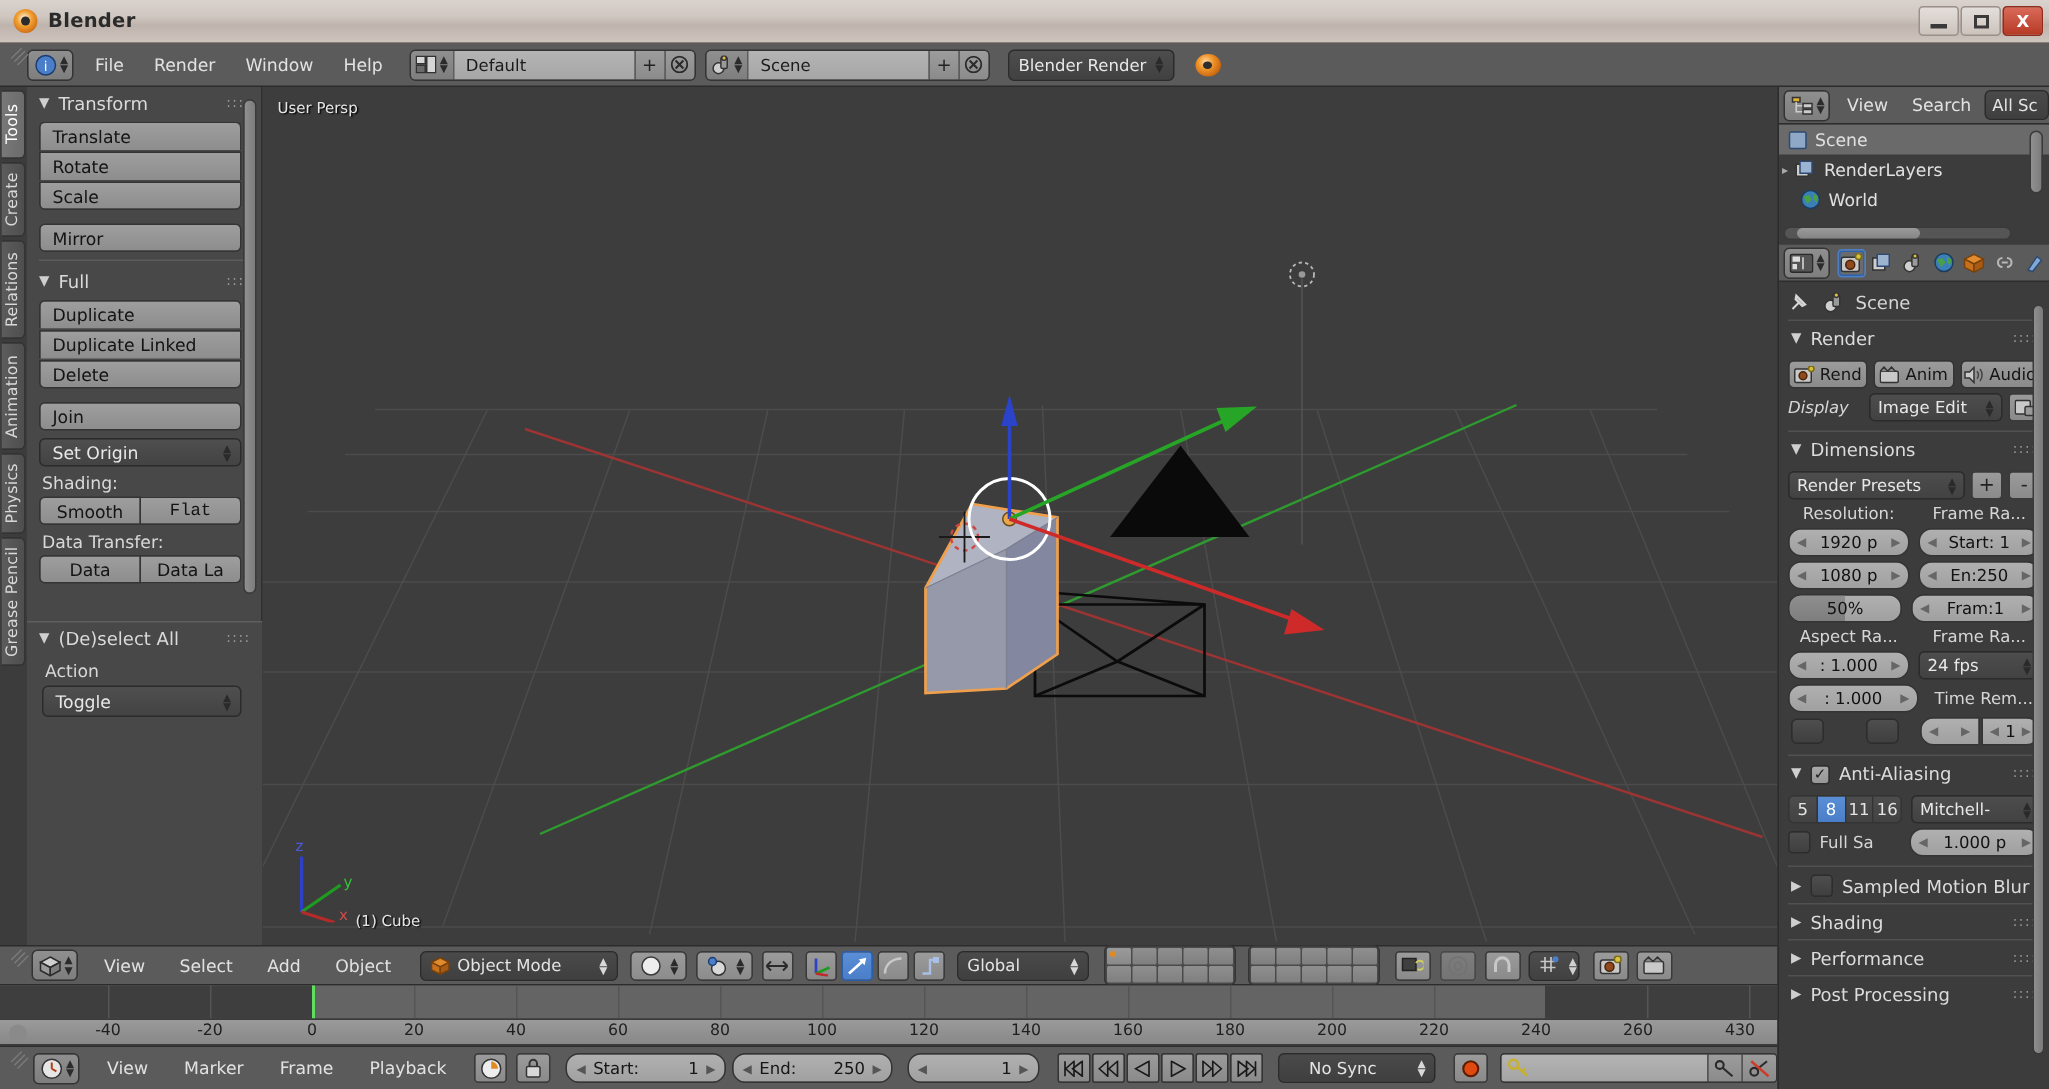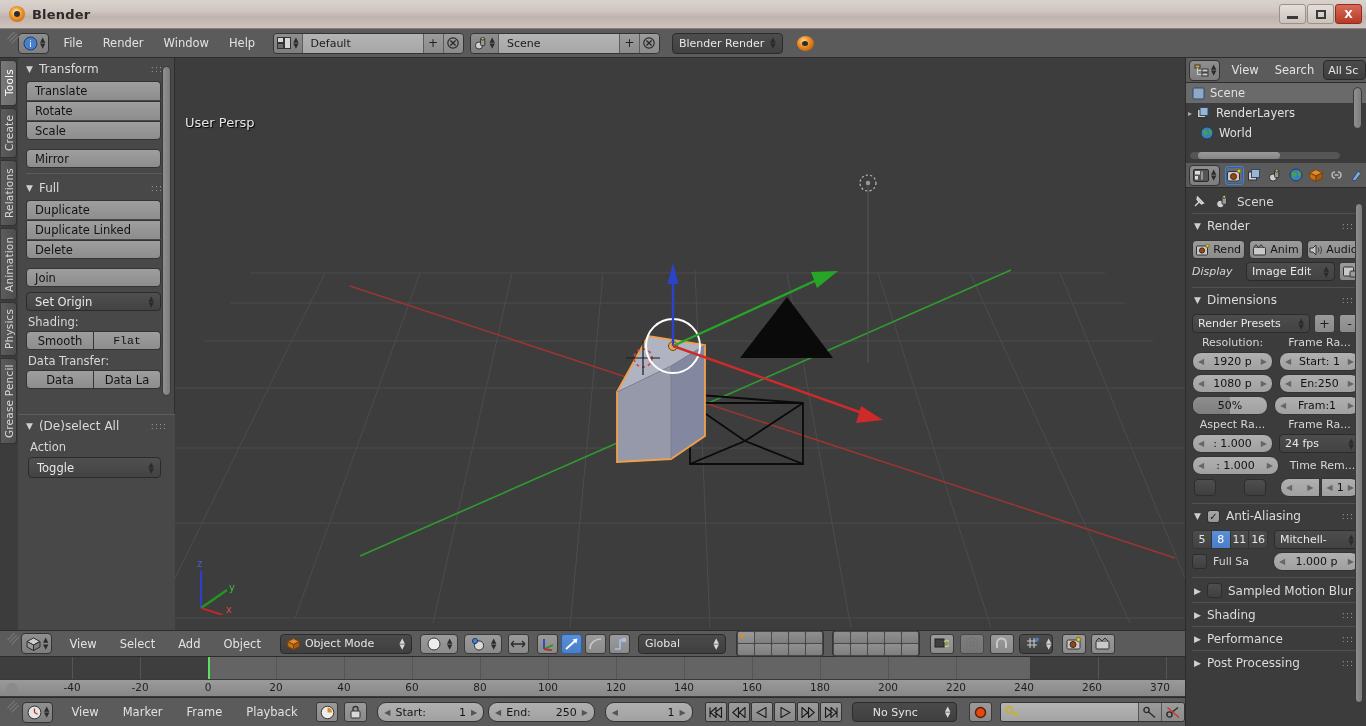--- a/index.html
+++ b/index.html
@@ -143,21 +143,21 @@
   .opbox{
     position:absolute; left:18px; top:414px; width:157px; height:216px;
     background:#484848; border-top:1px solid #5e5e5e;
   }
 
   
   .viewport{
     position:absolute; left:175px; top:58px; width:1010px; height:572px;
     background:#3d3d3d; overflow:hidden;
   }
-  .vtext{ position:absolute; color:#e6e6e6; font-size:13px; text-shadow:1px 1px 1px #000;margin-top:48px; }
+  .vtext{ position:absolute; color:#e6e6e6; font-size:10px; text-shadow:1px 1px 1px #000; }
   .viewhdr{
     position:absolute; left:0; top:630px; width:1185px; height:27px;
     background:#5b5b5b; border-top:1px solid #2c2c2c; border-bottom:1px solid #2c2c2c;
     display:flex; align-items:center; padding-left:4px; gap:3px;
   }
   .lay-grid{ display:grid; grid-template-columns:repeat(5,16px); grid-template-rows:11px 11px; gap:1px;
     border:1px solid #343434; border-radius:4px; padding:1px; background:#4a4a4a;}
   .lay-cell{ background:linear-gradient(to bottom,#8f8f8f,#7f7f7f); border-radius:1px;}
   .lay-cell.on{ background:linear-gradient(to bottom,#9a9a9a,#8a8a8a); position:relative;}
   .lay-cell.on:after{content:"";position:absolute;left:2px;top:2px;width:4px;height:4px;border-radius:50%;background:#e08b22;}
@@ -678,21 +678,21 @@
       <div class="tl-tick" style="left:480px;">80</div>
       <div class="tl-tick" style="left:548px;">100</div>
       <div class="tl-tick" style="left:616px;">120</div>
       <div class="tl-tick" style="left:684px;">140</div>
       <div class="tl-tick" style="left:752px;">160</div>
       <div class="tl-tick" style="left:820px;">180</div>
       <div class="tl-tick" style="left:888px;">200</div>
       <div class="tl-tick" style="left:956px;">220</div>
       <div class="tl-tick" style="left:1024px;">240</div>
       <div class="tl-tick" style="left:1092px;">260</div>
-      <div class="tl-tick" style="left:1160px;">370</div>
+      <div class="tl-tick" style="left:1160px;">430</div>
     </div>
 
     <div class="tl-hdr">
       <div class="grip"></div>
       <div class="editor-sel">
         <span class="ed-ico">
           <svg width="15" height="15" viewBox="0 0 15 15">
               <circle cx="7.5" cy="7.5" r="6.4" fill="#e6e6e6" stroke="#333"></circle>
               <path d="M7.5 7.5 L7.5 3.4 M7.5 7.5 L10.6 9.2" stroke="#b03a10" stroke-width="1.3"></path>
             </svg>

